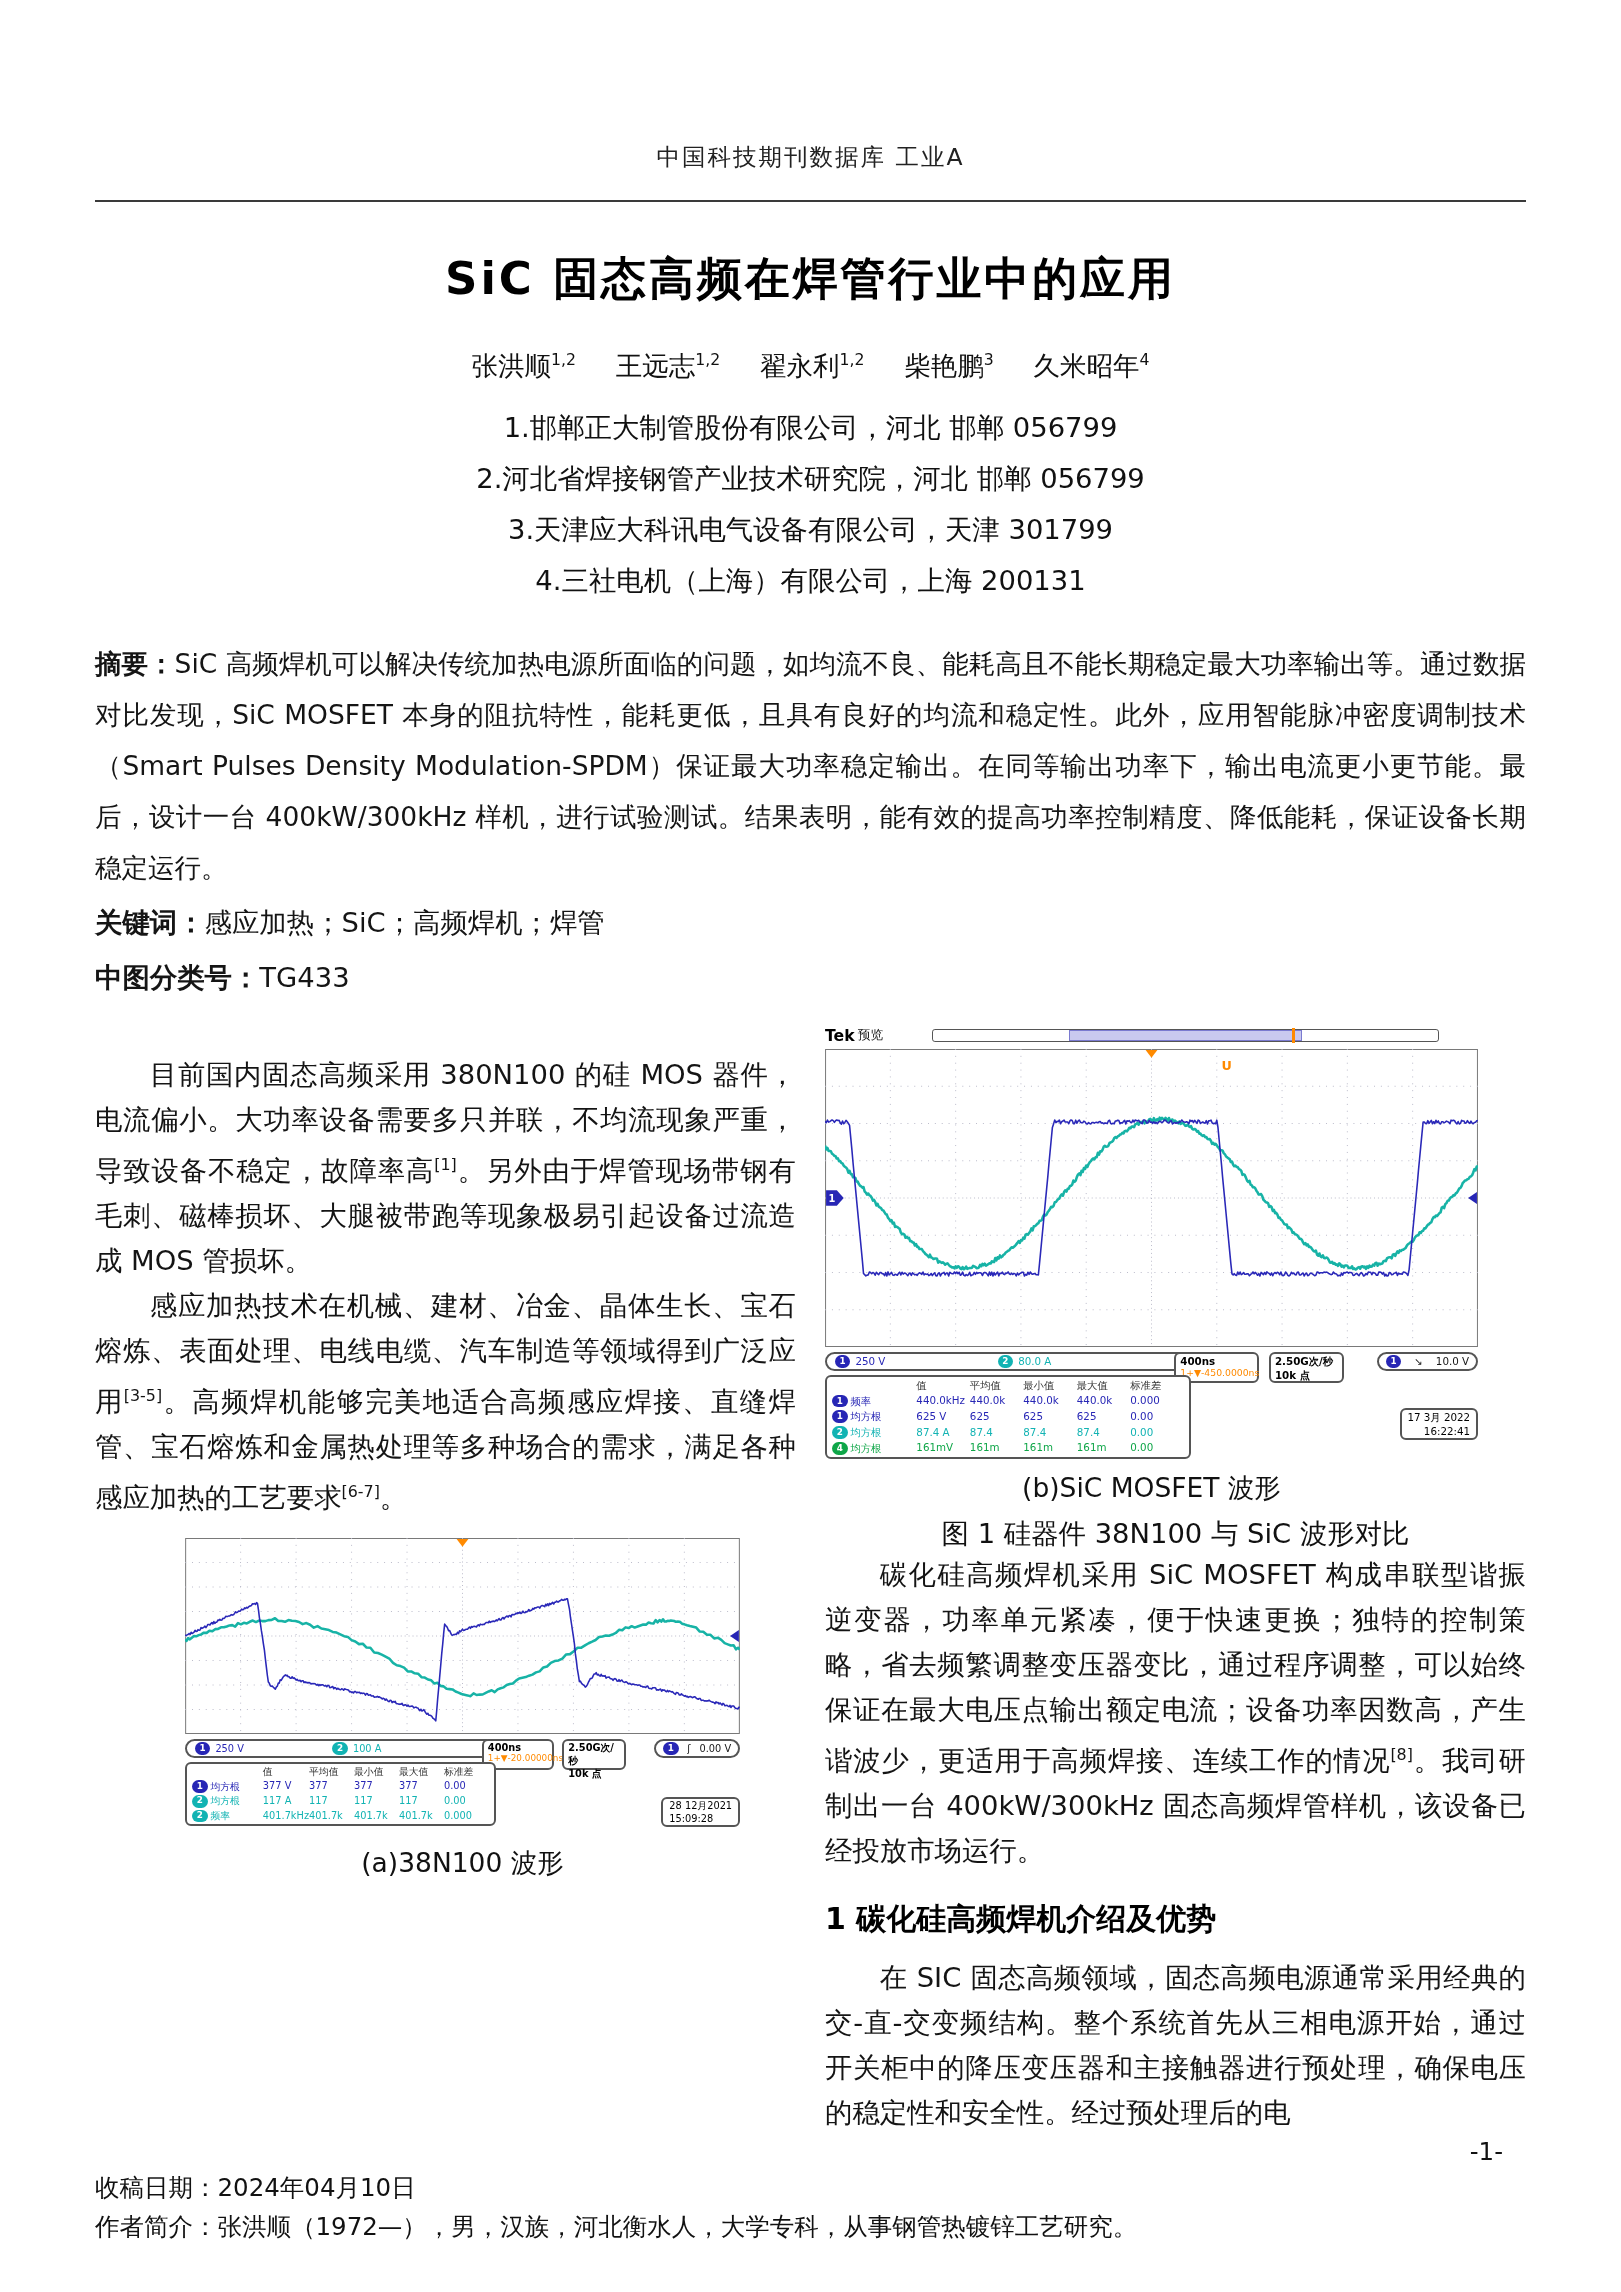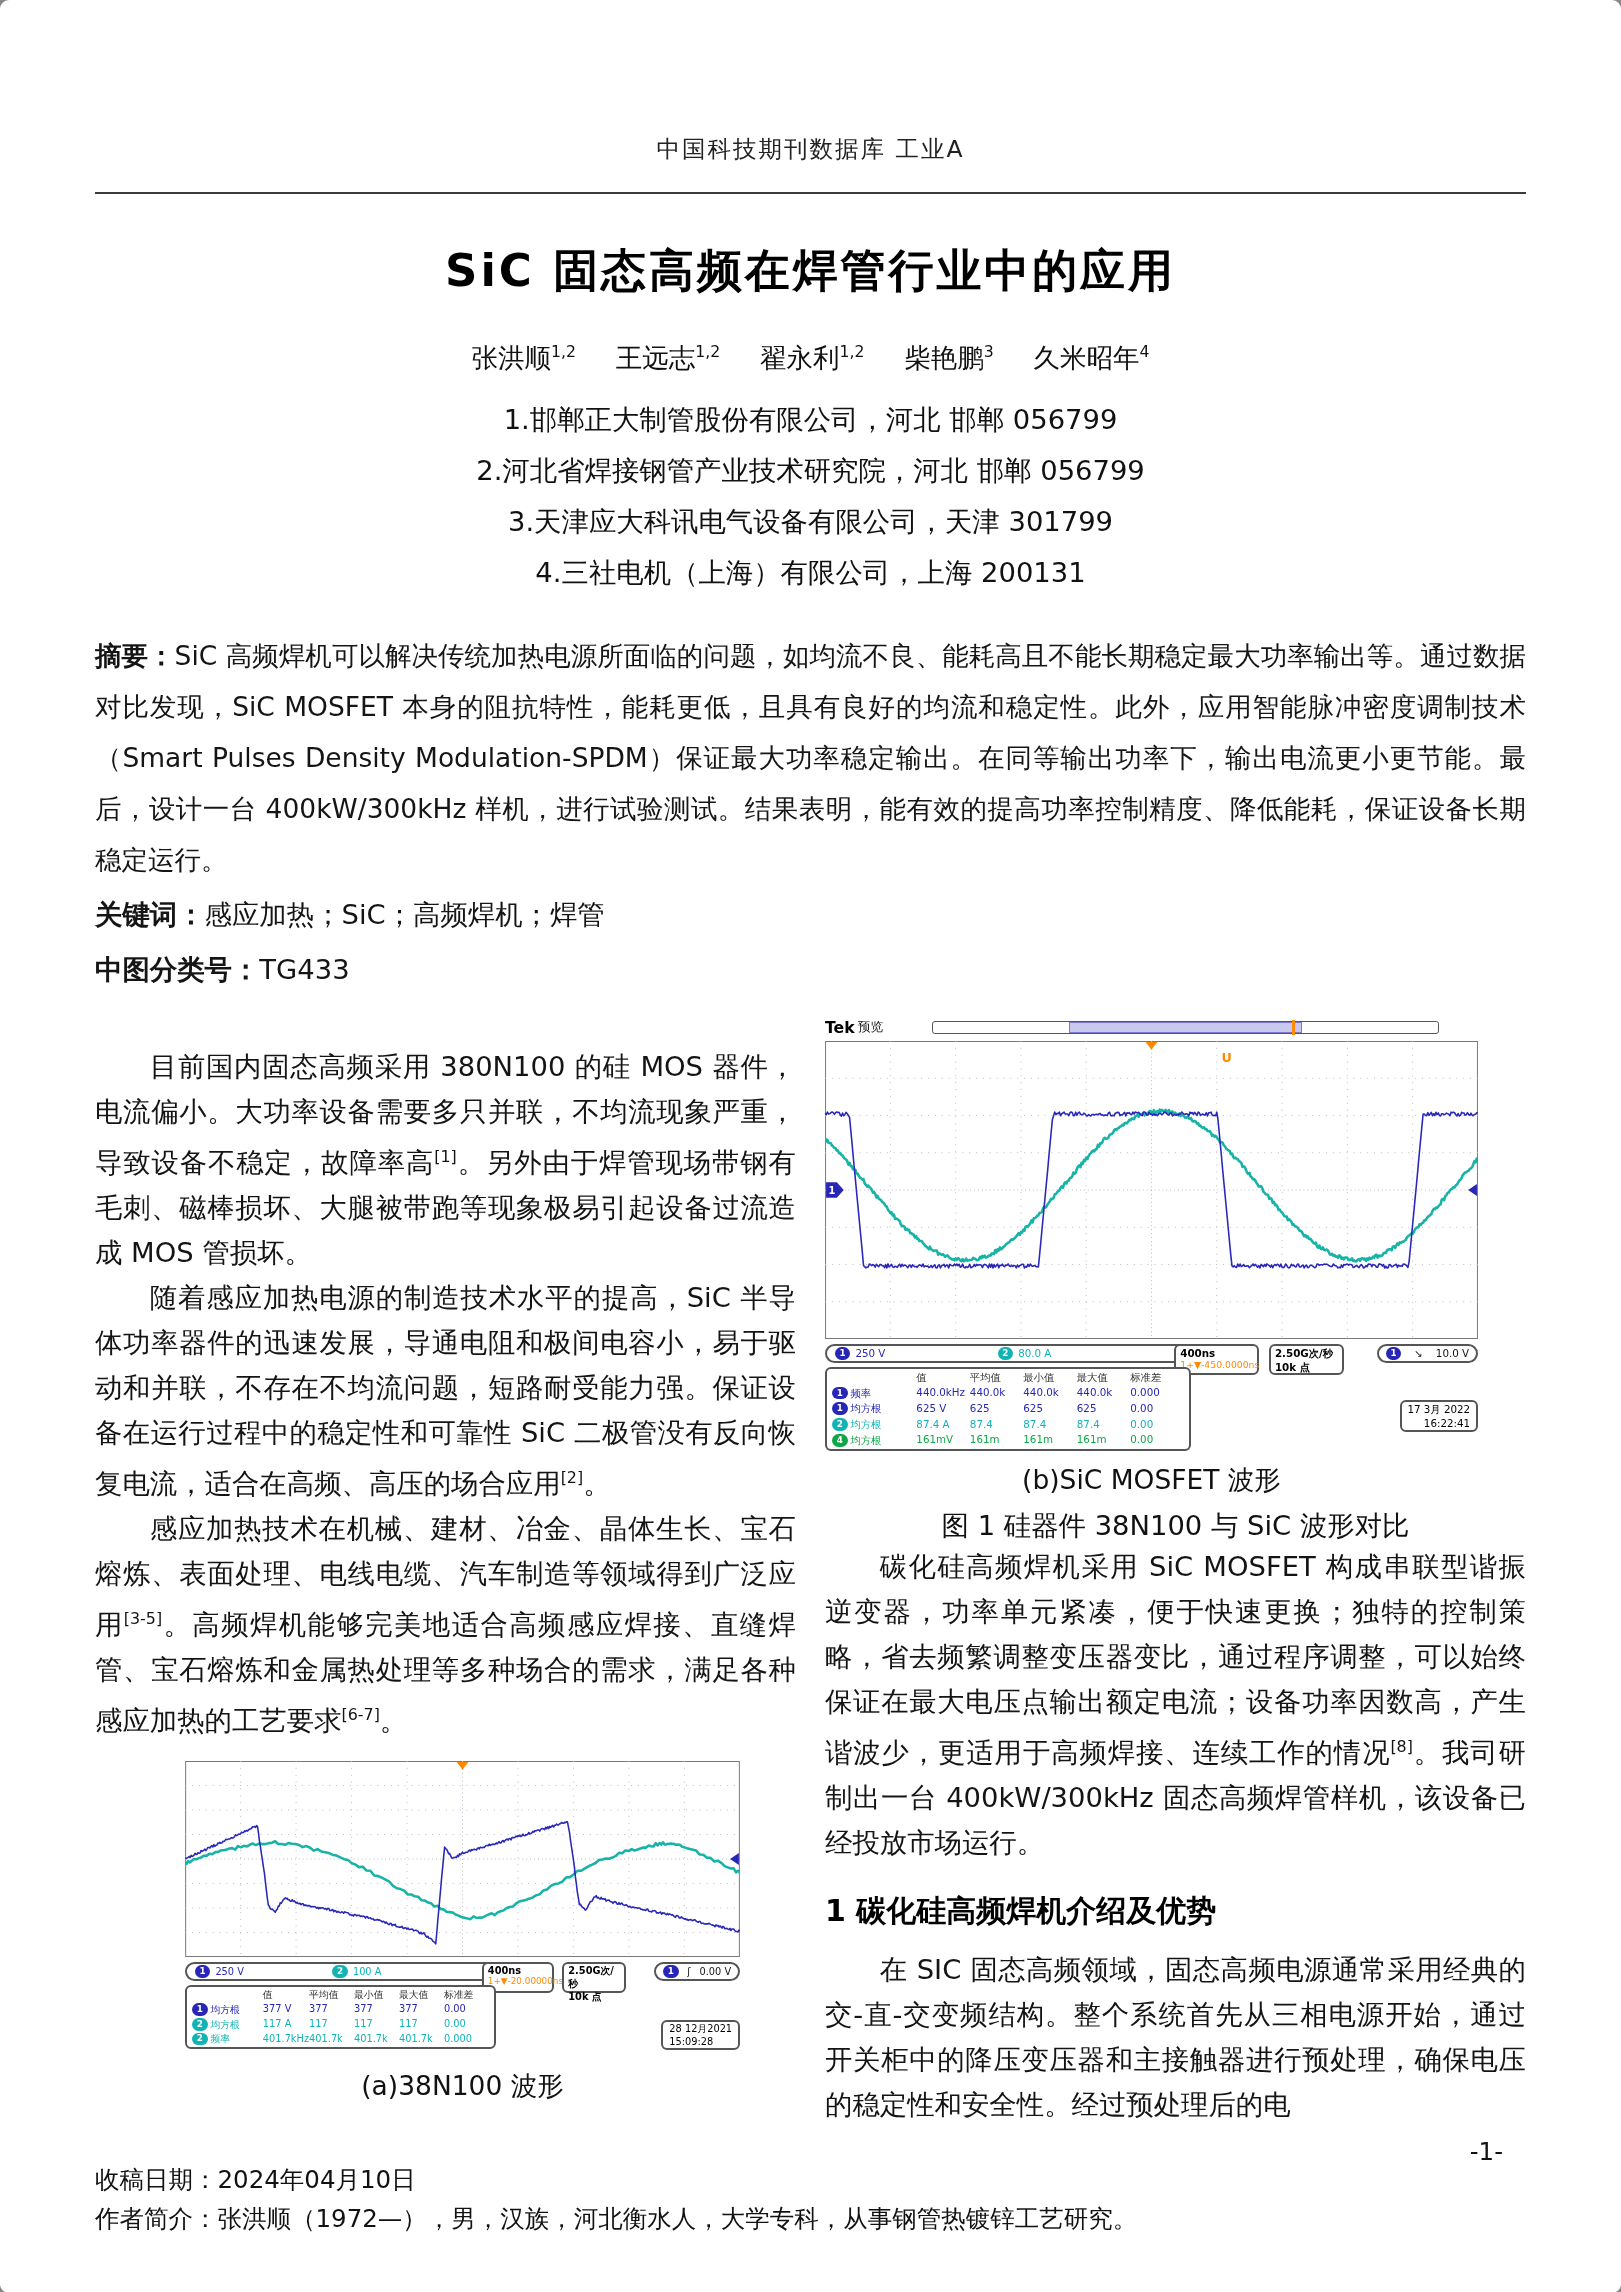--- a/index.html
+++ b/index.html
@@ -1,19 +1,19 @@
 <!DOCTYPE html>
 <html><head>
 <meta charset="utf-8">
 <style>
   html,body{margin:0;padding:0;background:#888;}
   .page{
     position:relative;width:1621px;height:2293px;margin:0 auto;background:#fff;
     font-family:"DejaVu Sans","Liberation Sans",sans-serif;color:#151515;
-    box-sizing:border-box;padding:4px 95px;overflow:hidden;border-radius:9px;
+    box-sizing:border-box;padding:12px 95px;overflow:hidden;
   }
   
   .journal-header{padding-top:129px;text-align:center;font-size:23.5px;letter-spacing:2px;color:#222;}
   .header-rule{border:none;border-top:2.9px solid #3a3a3a;margin:27.4px 0 0 0;}
   
   .paper-title{margin-top:47px;text-align:center;font-size:45px;font-weight:700;letter-spacing:2.9px;color:#000;}
   .authors{margin-top:39px;text-align:center;font-size:26.5px;color:#111;}
   .authors .au{margin:0 15.7px;}
   .authors sup{font-size:15.7px;}
   .affiliations{margin-top:25.5px;text-align:center;}
@@ -108,21 +108,20 @@
     <span class="lbl">关键词：</span><span>感应加热；SiC；高频焊机；焊管</span>
   </div>
   <div class="clc">
     <span class="lbl">中图分类号：</span><span>TG433</span>
   </div>
 
   <div class="columns">
 
     <div class="col col-left">
       <p class="body-p">目前国内固态高频采用 380N100 的硅 MOS 器件，电流偏小。大功率设备需要多只并联，不均流现象严重，导致设备不稳定，故障率高<sup class="ref">[1]</sup>。另外由于焊管现场带钢有毛刺、磁棒损坏、大腿被带跑等现象极易引起设备过流造成 MOS 管损坏。</p>
-      <p class="body-p">随着感应加热电源的制造技术水平的提高，SiC 半导体功率器件的迅速发展，导通电阻和极间电容小，易于驱动和并联，不存在不均流问题，短路耐受能力强。保证设备在运行过程中的稳定性和可靠性 SiC 二极管没有反向恢复电流，适合在高频、高压的场合应用<sup class="ref">[2]</sup>。</p>
       <p class="body-p">感应加热技术在机械、建材、冶金、晶体生长、宝石熔炼、表面处理、电线电缆、汽车制造等领域得到广泛应用<sup class="ref">[3-5]</sup>。高频焊机能够完美地适合高频感应焊接、直缝焊管、宝石熔炼和金属热处理等多种场合的需求，满足各种感应加热的工艺要求<sup class="ref">[6-7]</sup>。</p>
 
       <div class="fig-a-wrap scope-a">
         <svg width="555" height="196" xmlns="http://www.w3.org/2000/svg" viewBox="0 0 566 200">
             <rect x="0.5" y="0.5" width="565" height="199" fill="#fff" stroke="#777" stroke-width="1"></rect>
             <line x1="56.6" y1="0" x2="56.6" y2="200" stroke="#b9b9c9" stroke-width="1" stroke-dasharray="1 6"></line>
             <line x1="113.2" y1="0" x2="113.2" y2="200" stroke="#b9b9c9" stroke-width="1" stroke-dasharray="1 6"></line>
             <line x1="169.8" y1="0" x2="169.8" y2="200" stroke="#b9b9c9" stroke-width="1" stroke-dasharray="1 6"></line>
             <line x1="226.4" y1="0" x2="226.4" y2="200" stroke="#b9b9c9" stroke-width="1" stroke-dasharray="1 6"></line>
             <line x1="283" y1="0" x2="283" y2="200" stroke="#b9b9c9" stroke-width="1" stroke-dasharray="1 3"></line>

